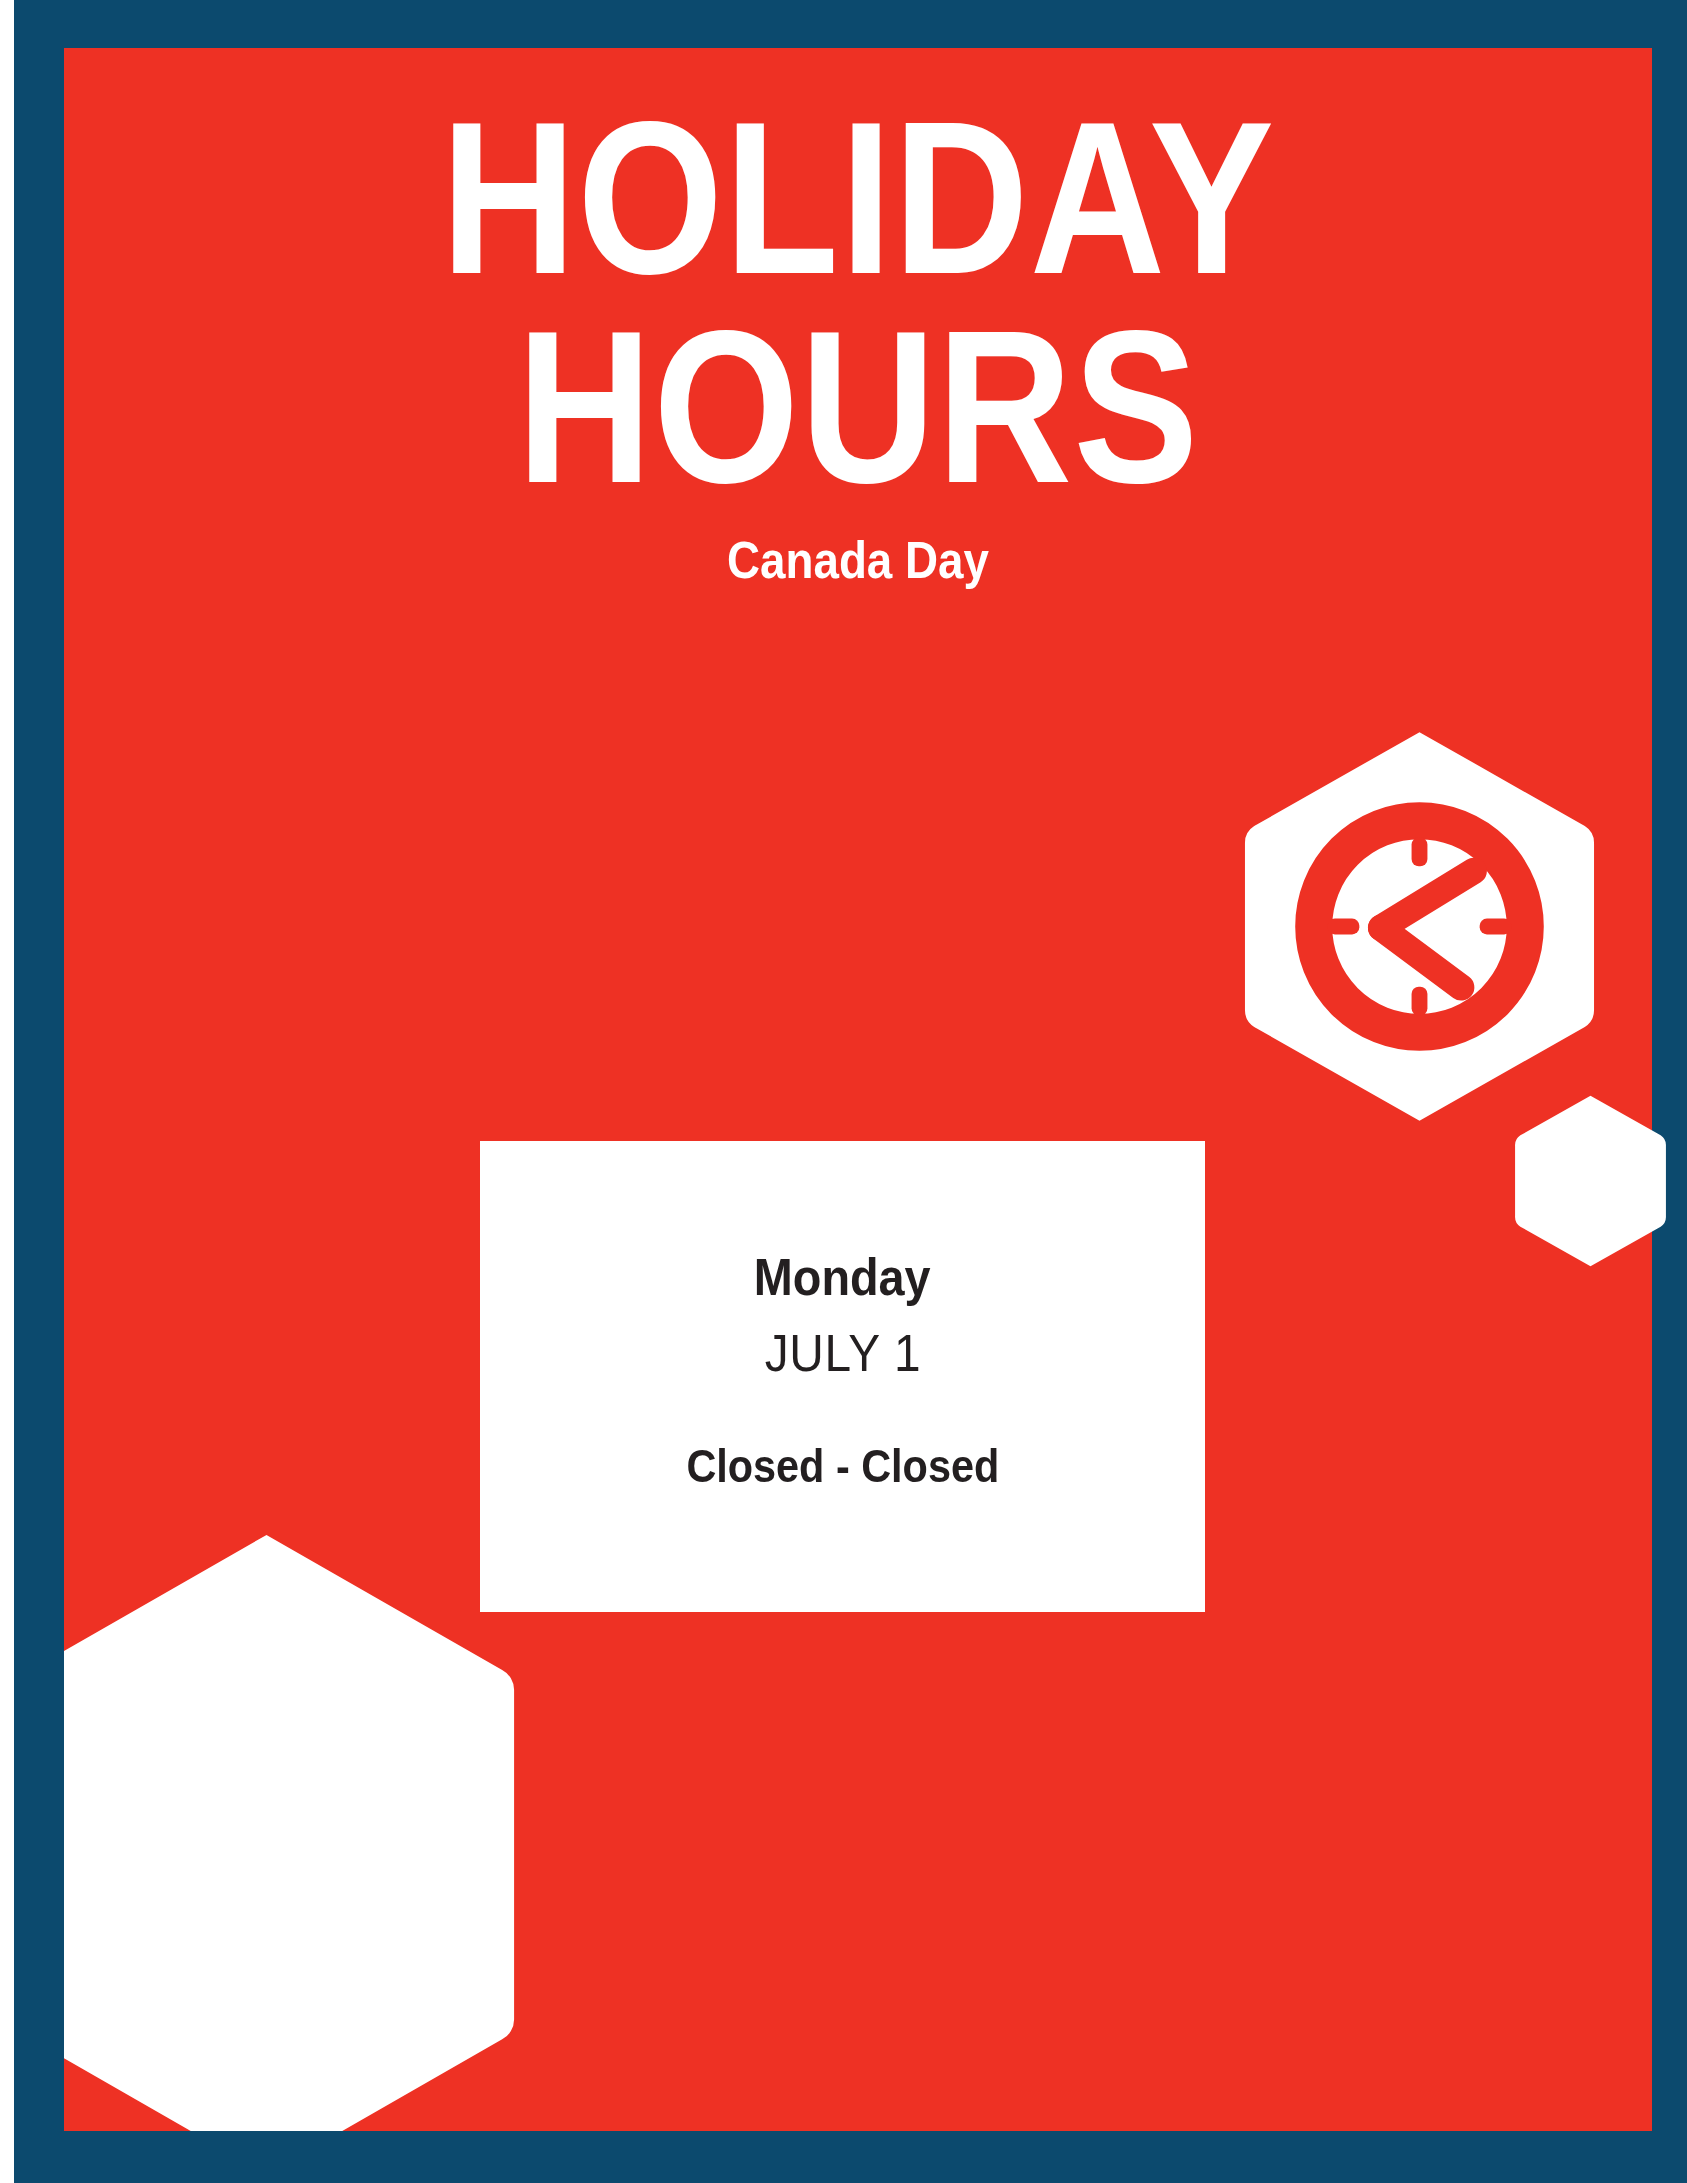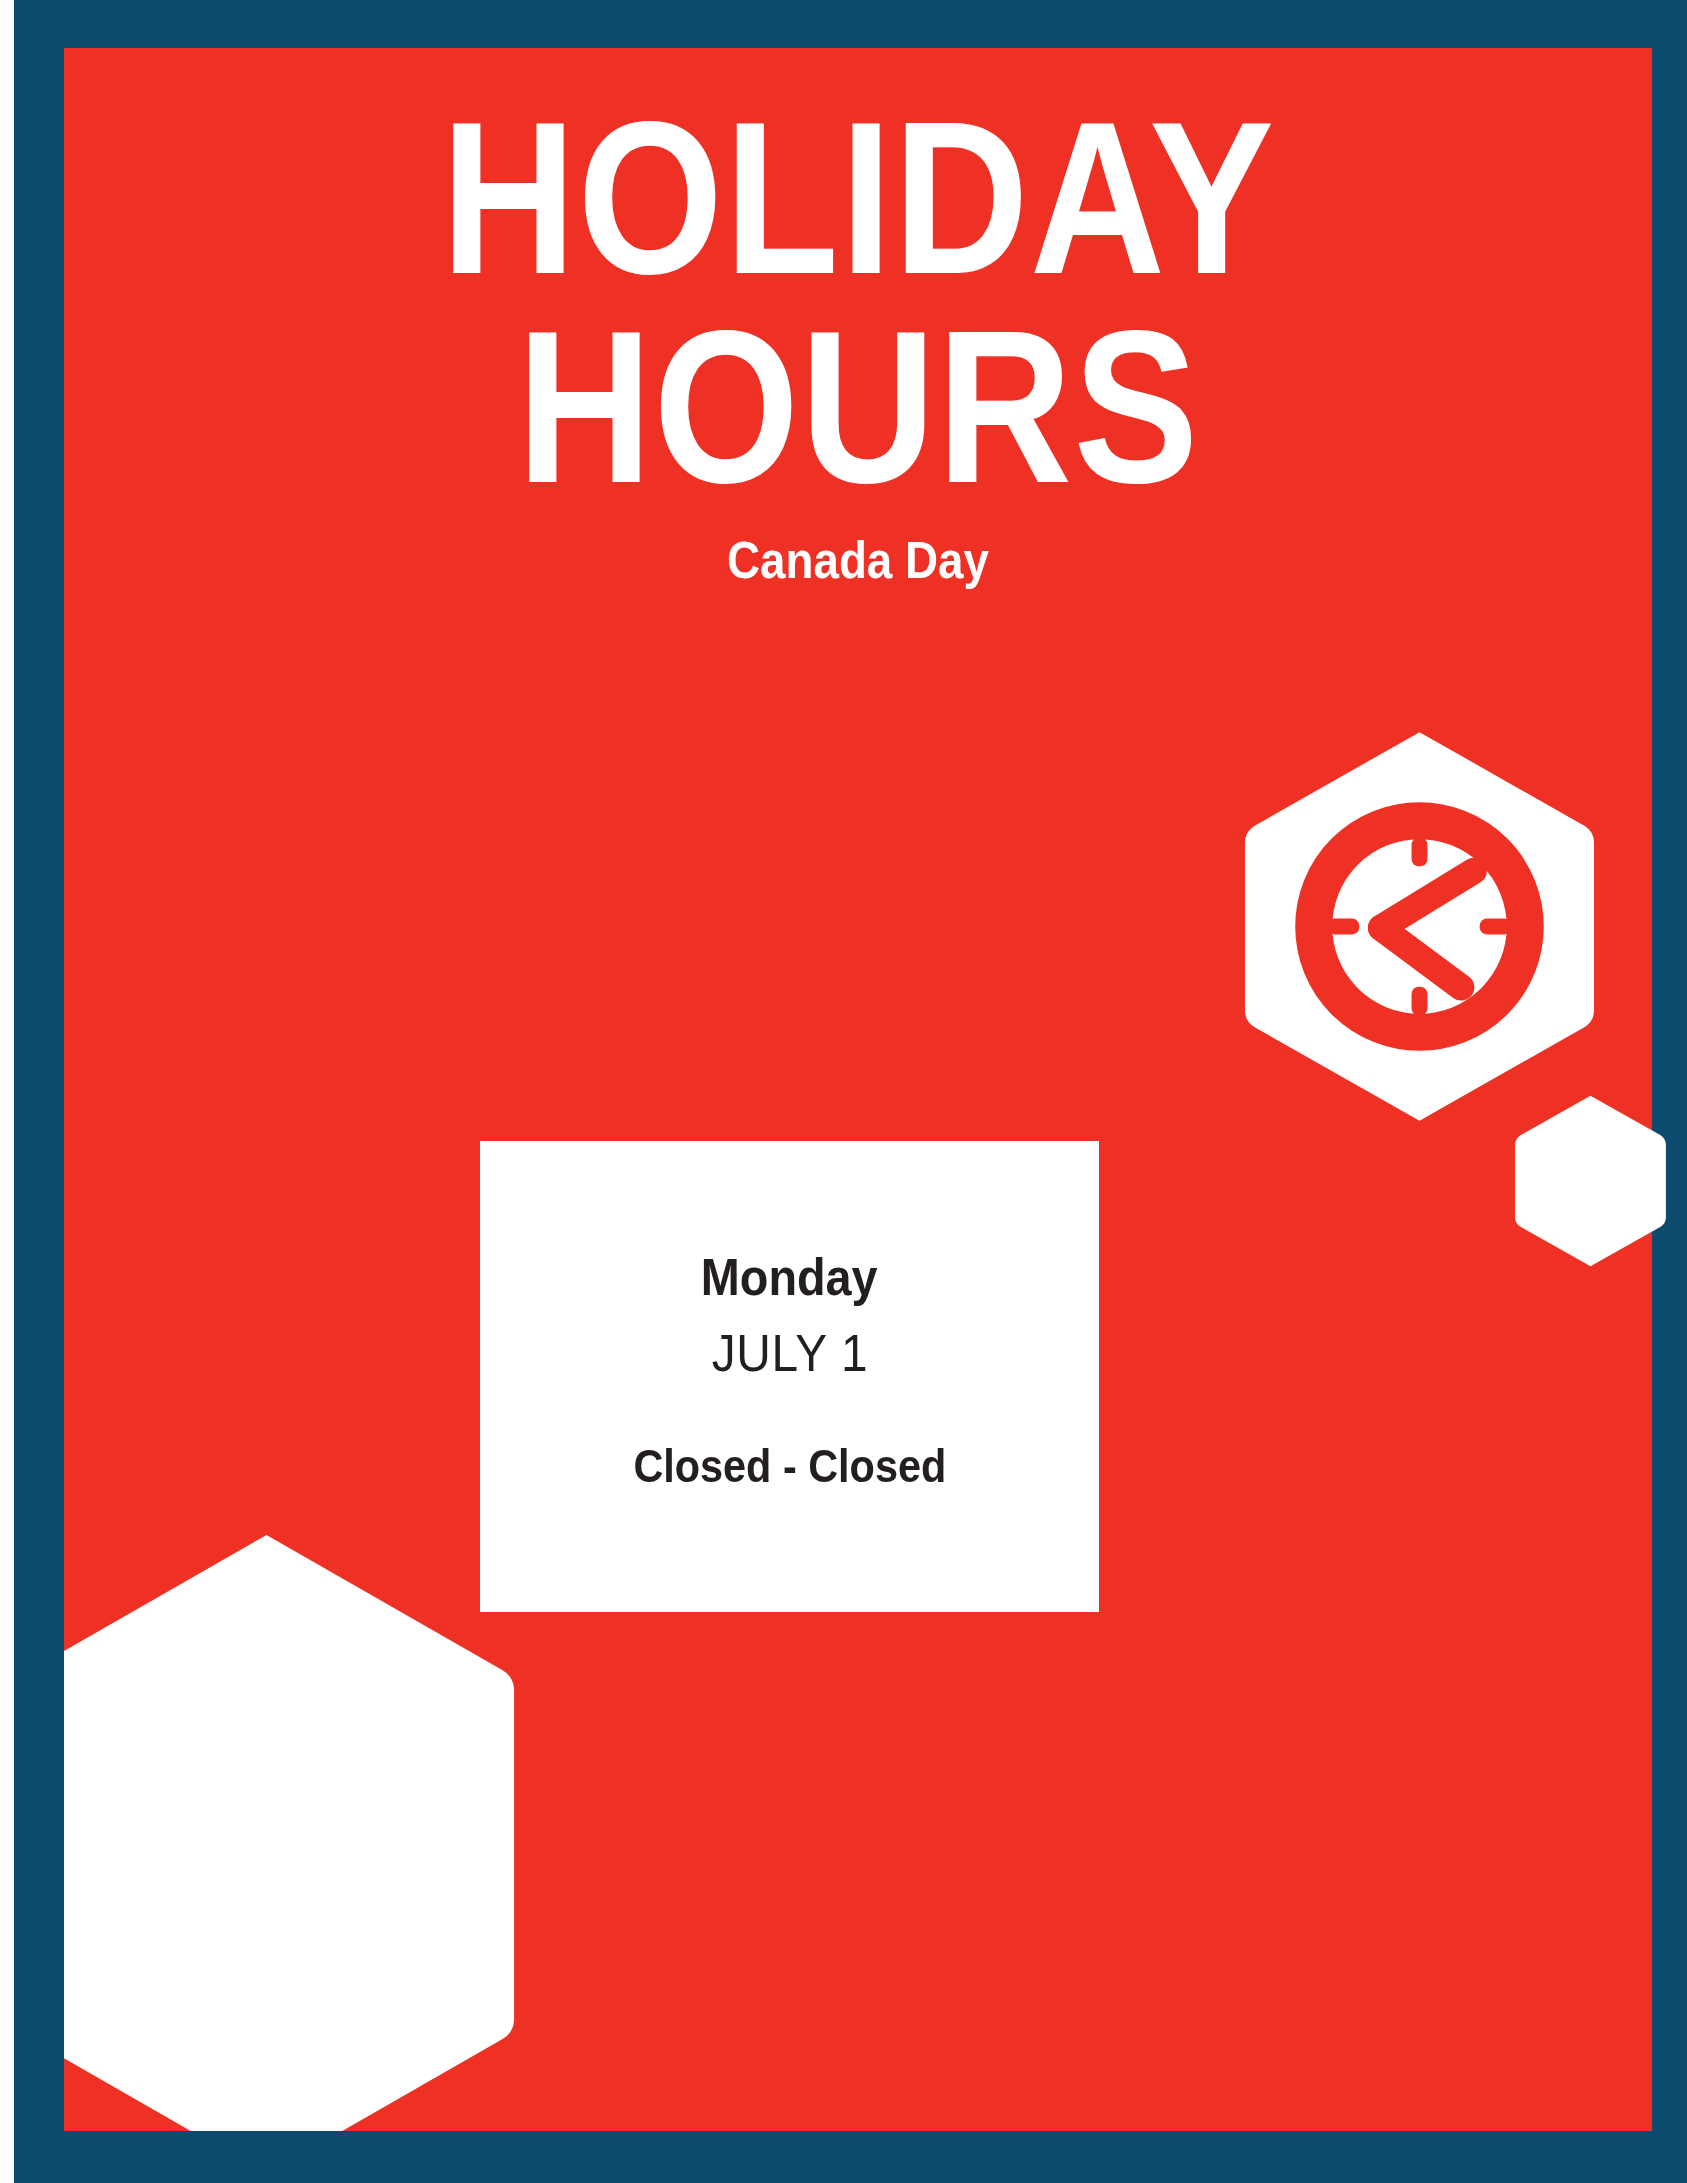--- a/index.html
+++ b/index.html
@@ -104,21 +104,21 @@
     width: 543px;
     height: 662px;
   }
   .hex-bottom svg { display: block; width: 100%; height: 100%; }
 
   
   .info-card {
     position: absolute;
     left: 466px;
     top: 1141px;
-    width: 619px;
+    width: 725px;
     height: 471px;
     background: #ffffff;
     display: flex;
     flex-direction: column;
     align-items: center;
     justify-content: flex-start;
   }
   .info-card .day {
     margin-top: 110px;
     color: #231F20;

